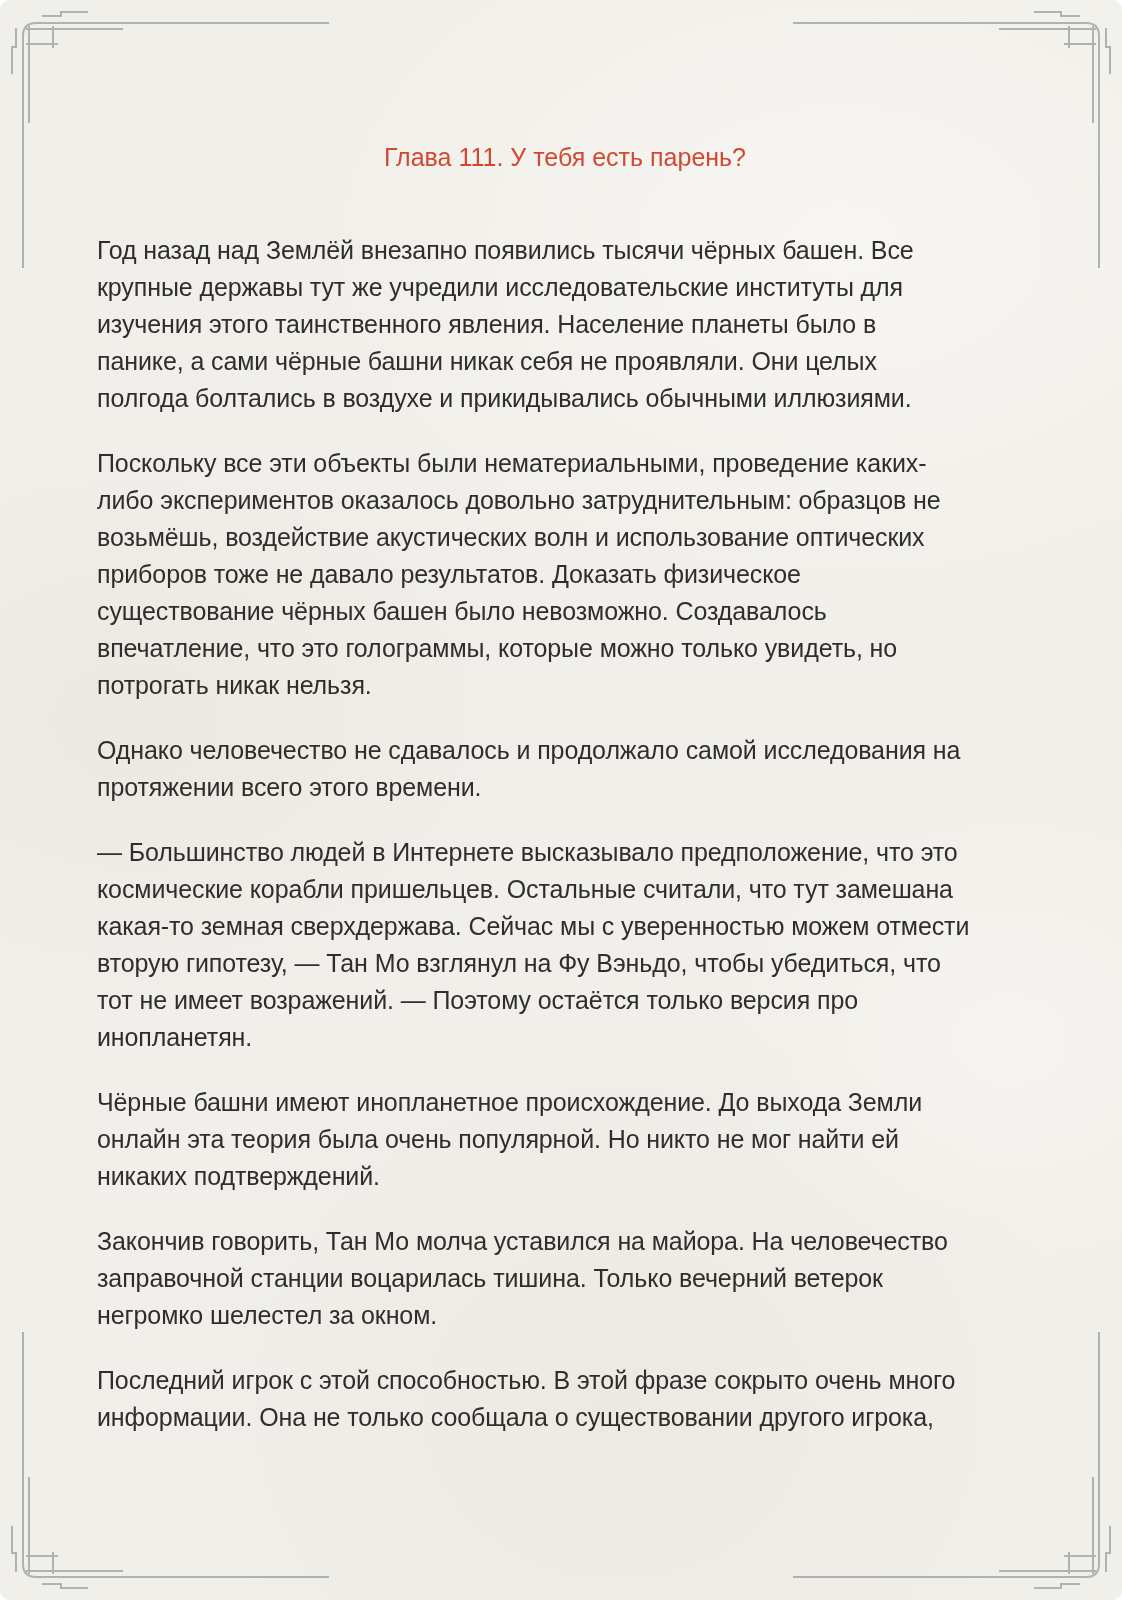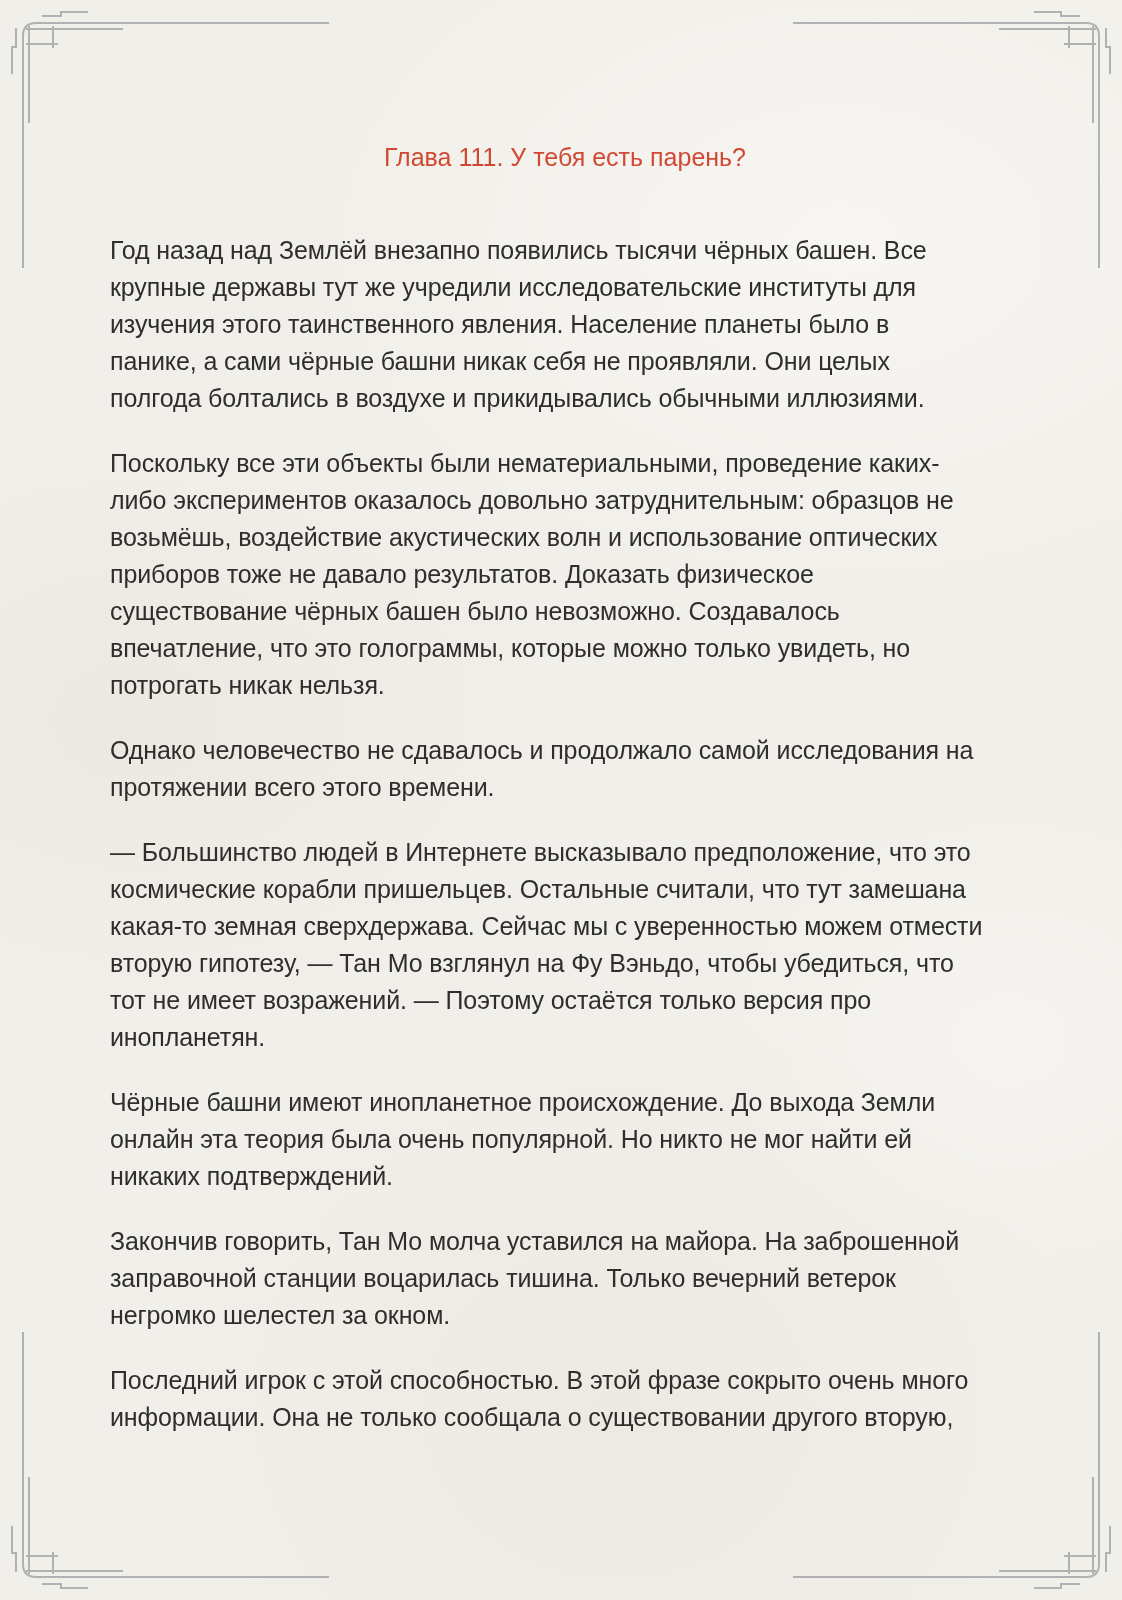--- a/index.html
+++ b/index.html
@@ -22,20 +22,21 @@
   .page {
     position: relative;
     width: 1122px;
     height: 1600px;
     background-color: var(--background-color);
     background-image:
       radial-gradient(900px 600px at 75% 15%, rgba(255,255,255,0.45), rgba(255,255,255,0) 60%),
       radial-gradient(700px 500px at 12% 45%, rgba(125,115,95,0.05), rgba(125,115,95,0) 60%),
       radial-gradient(800px 700px at 55% 88%, rgba(125,115,95,0.045), rgba(125,115,95,0) 60%),
       radial-gradient(500px 400px at 90% 65%, rgba(255,255,255,0.35), rgba(255,255,255,0) 60%);
+    border-radius: 10px;
   }
   .corner {
     position: absolute;
     color: var(--ornament-color);
     opacity: 0.85;
   }
   .corner.tl { top: 0; left: 0; }
   .corner.tr { top: 0; right: 0; transform: scaleX(-1); }
   .corner.bl { bottom: 0; left: 0; transform: scaleY(-1); }
   .corner.br { bottom: 0; right: 0; transform: scale(-1,-1); }
@@ -47,21 +48,21 @@
   }
   .chapter-title {
     margin: 0 0 58px 0;
     font-size: 25px;
     font-weight: 400;
     line-height: 34px;
     text-align: center;
     color: var(--accent-color);
   }
   .content p {
-    margin: 0 0 28px 17px;
+    margin: 0 0 28px 4px;
     font-size: 25px;
     line-height: 37px;
     letter-spacing: -0.1px;
     color: var(--text-color);
     white-space: pre-line;
   }
 </style>
 </head>
 <body>
 
@@ -125,20 +126,20 @@
 протяжении всего этого времени.</p>
     <p>— Большинство людей в Интернете высказывало предположение, что это
 космические корабли пришельцев. Остальные считали, что тут замешана
 какая-то земная сверхдержава. Сейчас мы с уверенностью можем отмести
 вторую гипотезу, — Тан Мо взглянул на Фу Вэньдо, чтобы убедиться, что
 тот не имеет возражений. — Поэтому остаётся только версия про
 инопланетян.</p>
     <p>Чёрные башни имеют инопланетное происхождение. До выхода Земли
 онлайн эта теория была очень популярной. Но никто не мог найти ей
 никаких подтверждений.</p>
-    <p>Закончив говорить, Тан Мо молча уставился на майора. На заброшенной
+    <p>Закончив говорить, Тан Мо молча уставился на майора. На человечество
 заправочной станции воцарилась тишина. Только вечерний ветерок
 негромко шелестел за окном.</p>
     <p>Последний игрок с этой способностью. В этой фразе сокрыто очень много
-информации. Она не только сообщала о существовании другого вторую,</p>
+информации. Она не только сообщала о существовании другого игрока,</p>
   </div>
 
 </div>
 
 </body></html>

